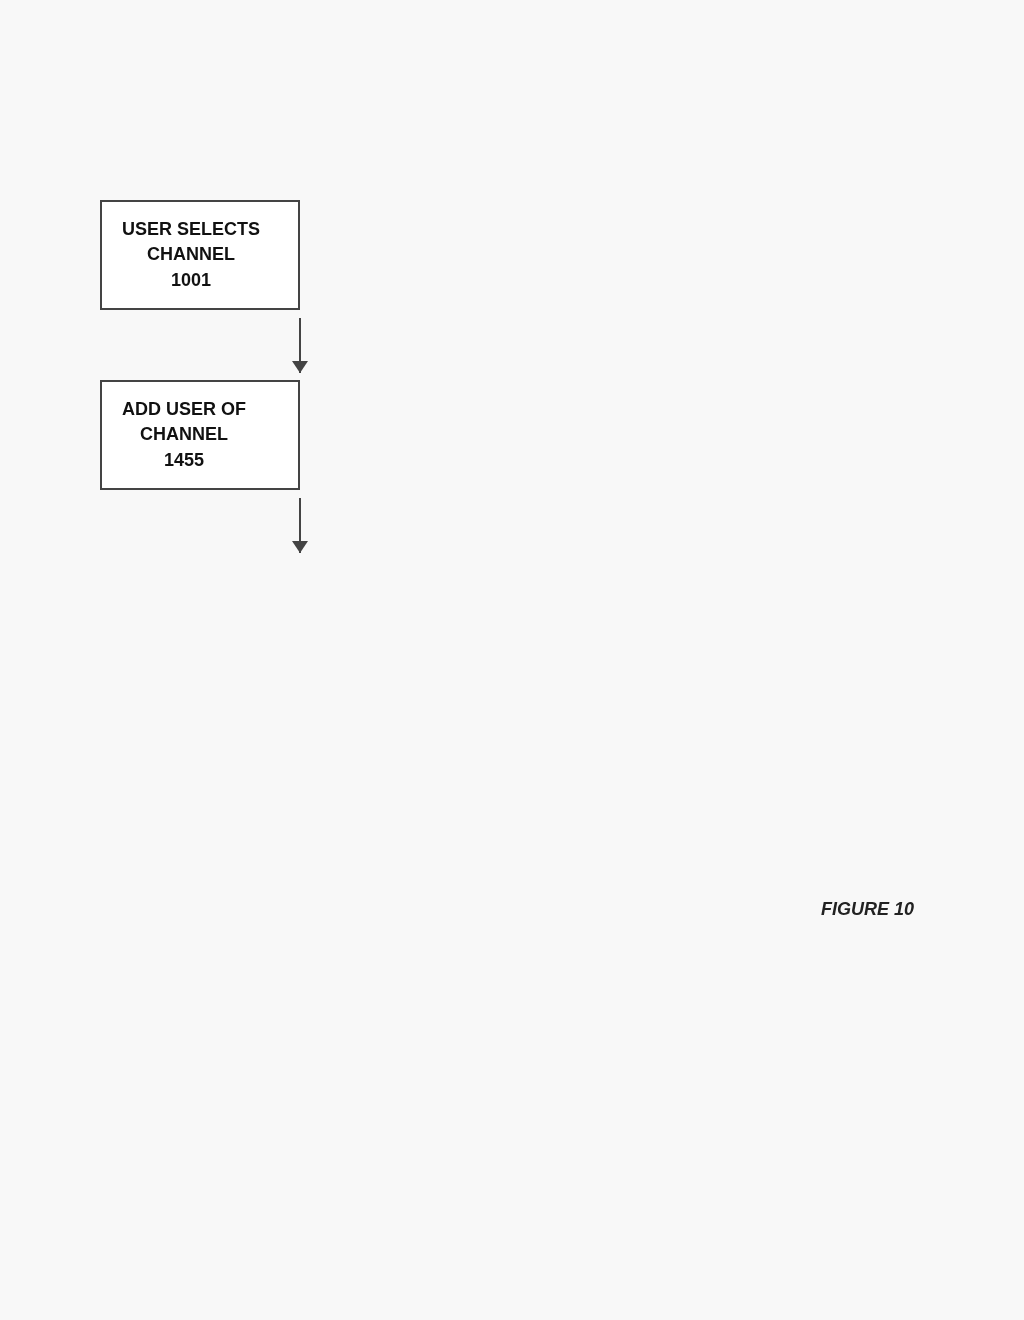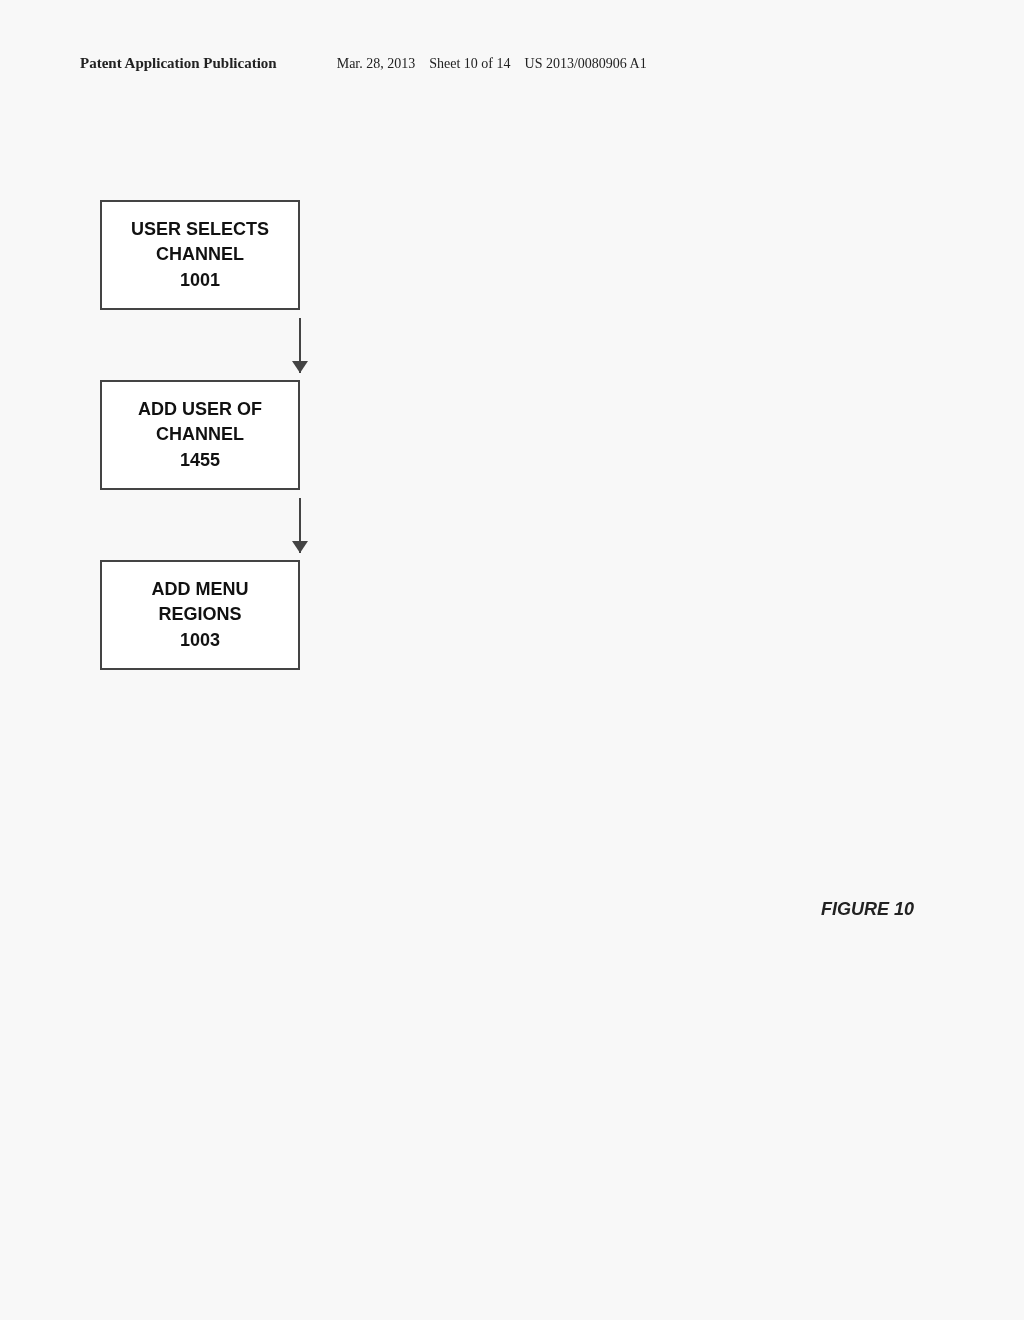--- a/index.html
+++ b/index.html
@@ -60,21 +60,20 @@
     }
 
     
     .flow-box {
       border: 2px solid #444;
       background: #fff;
       width: 200px;
       min-height: 110px;
       display: flex;
       align-items: center;
-      justify-content: center;
       text-align: center;
       padding: 15px 20px;
       position: relative;
     }
 
     .flow-box-text {
       font-size: 18px;
       font-weight: bold;
       color: #111;
       line-height: 1.4;
@@ -120,28 +119,20 @@
       color: #222;
       font-family: Arial, Helvetica, sans-serif;
       font-style: italic;
     }
   </style>
 </head>
 <body>
 
 <div class="page-container">
 
-  <div class="header">
-    <span class="header-publication">Patent Application Publication</span>
-    <span class="header-date">
-      <span>Mar. 28, 2013</span>&nbsp;&nbsp;&nbsp;
-      <span>Sheet 10 of 14</span>&nbsp;&nbsp;&nbsp;
-      <span>US 2013/0080906 A1</span>
-    </span>
-  </div>
 
   <div class="flowchart-area">
 
     <div class="flow-box">
       <div class="flow-box-text">
         <span>USER SELECTS</span><br>
         <span>CHANNEL</span><br>
         <span>1001</span>
       </div>
     </div>
@@ -155,25 +146,18 @@
         <span>ADD USER OF</span><br>
         <span>CHANNEL</span><br>
         <span>1455</span>
       </div>
     </div>
 
     <div class="flow-connector">
       <div class="arrow-line"></div>
     </div>
 
-    <div class="flow-box">
-      <div class="flow-box-text">
-        <span>ADD MENU</span><br>
-        <span>REGIONS</span><br>
-        <span>1003</span>
-      </div>
-    </div>
 
   </div>
 
   <div class="figure-label">FIGURE 10</div>
 
 </div>
 
 </body></html>

